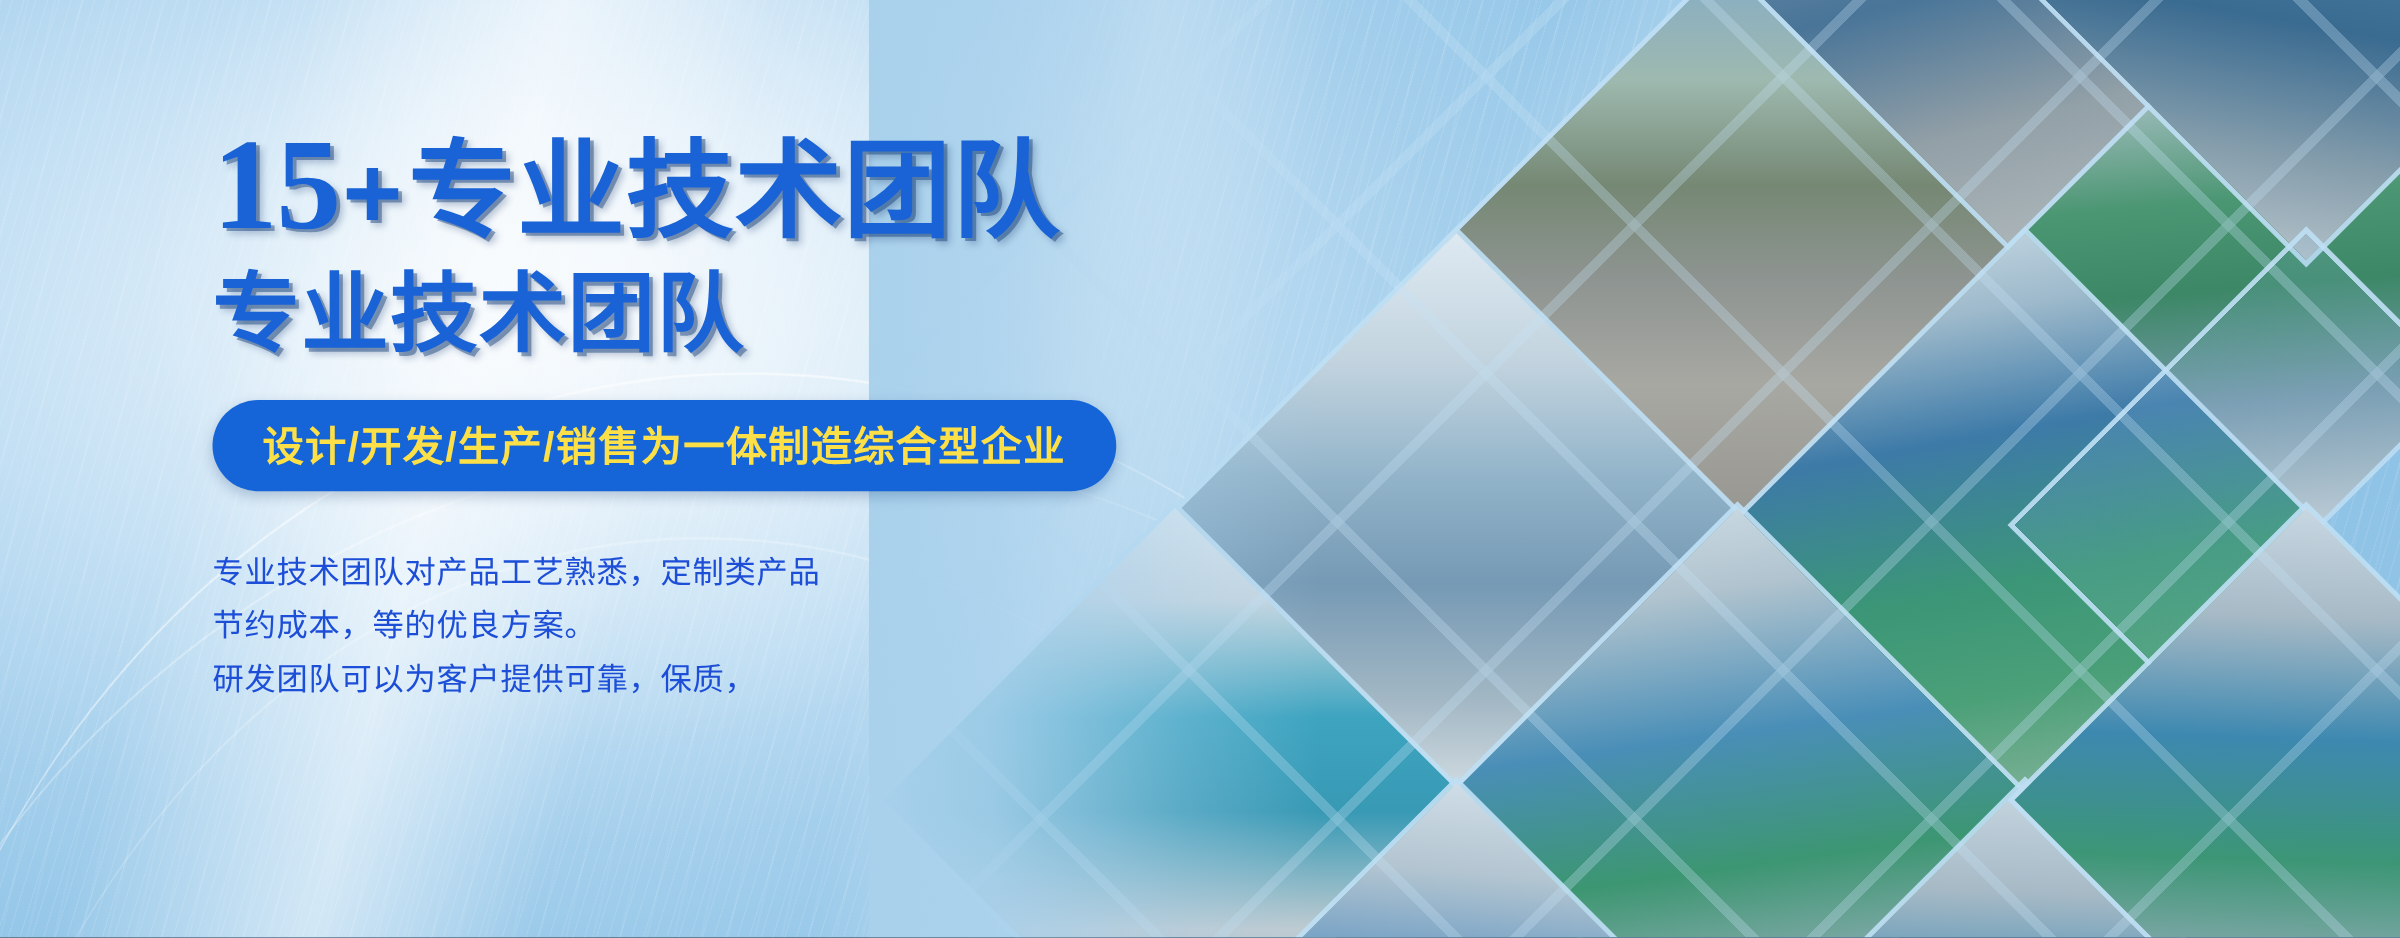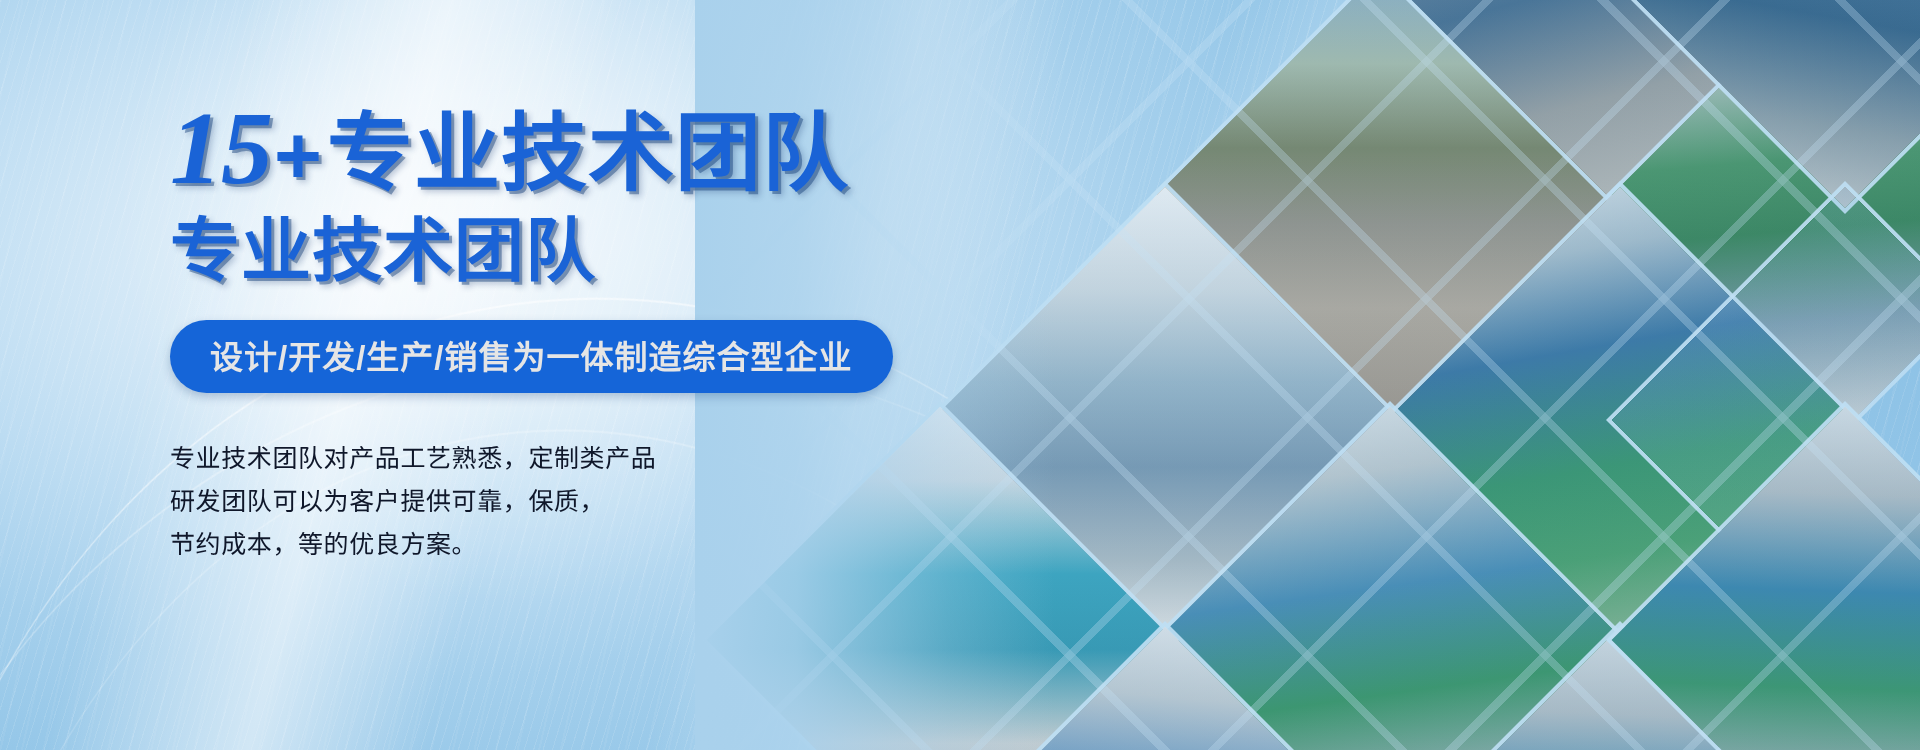--- a/index.html
+++ b/index.html
@@ -63,46 +63,45 @@
     letter-spacing:1px;
     line-height:1.0;
     text-shadow:
        3px 3px 0 rgba(20,62,120,.45),
        5px 5px 6px rgba(20,55,110,.28);
     white-space:nowrap;
   }
   .hl-line1{font-size:86px;}
   .hl-line1 .num{
     font-size:104px;
-    font-style:italic;
     font-family:"Liberation Serif","DejaVu Serif",serif;
     font-weight:bold;
     letter-spacing:-1px;
     margin-right:2px;
   }
   .hl-line1 .plus{font-size:82px;font-weight:bold;margin:0 4px 0 0;}
   .hl-line2{font-size:70px;margin-top:16px;}
 
   .badge{
     display:inline-block;
     margin-top:34px;
     padding:11px 40px 14px 40px;
     background:#1565d8;
-    color:#e5e5e5;
+    color:#fde047;
     font-size:33px;
     font-weight:bold;
     letter-spacing:1px;
     border-radius:40px;
     box-shadow:0 4px 10px rgba(10,50,110,.25);
     white-space:nowrap;
   }
 
   .desc{
     margin-top:44px;
-    color:#0f172a;
+    color:#1d4ed8;
     font-size:25px;
     line-height:1.72;
     letter-spacing:.6px;
   }
   .desc p{margin:0;}
 
   
   .mosaic{
     position:absolute;right:0;top:0;width:1225px;height:750px;
     z-index:3;overflow:hidden;
@@ -229,19 +228,19 @@
   <div class="content">
 
     <h1 class="headline hl-line1"><span class="num">15</span><span class="plus">+</span><span>专业技术团队</span></h1>
 
     <h1 class="headline hl-line2">专业技术团队</h1>
 
     <div class="badge">设计/开发/生产/销售为一体制造综合型企业</div>
 
     <div class="desc">
       <p>专业技术团队对产品工艺熟悉，定制类产品</p>
+      <p>节约成本，等的优良方案。</p>
       <p>研发团队可以为客户提供可靠，保质，</p>
-      <p>节约成本，等的优良方案。</p>
     </div>
 
   </div>
 
 </div>
 
 </body></html>

